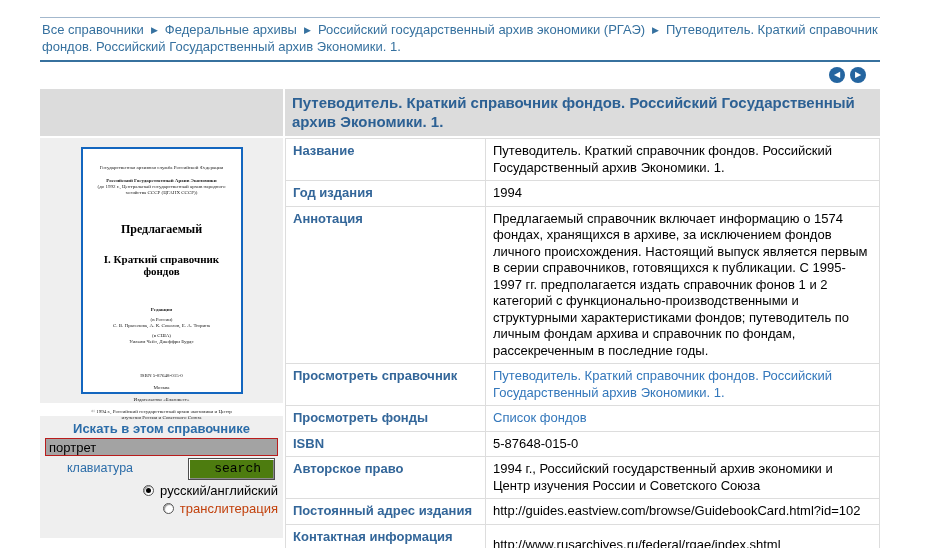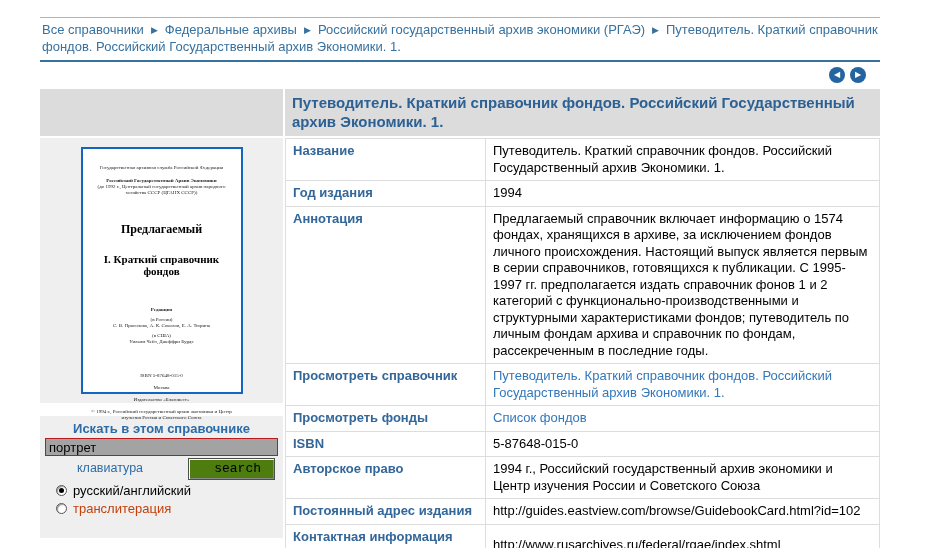--- a/index.html
+++ b/index.html
@@ -61,27 +61,27 @@
   .cv-foot  { margin-top:6px; }
 
   
   .search-panel { margin-top:13px; background:#EFEFEF; padding:5px 5px 9px 5px; height:122px; }
   .search-head { text-align:center; font-weight:bold; font-size:13px; color:#2B6CA8; margin-bottom:2px; }
   .search-input {
     width:100%; height:18px; border:1px solid #b91c1c; background:#a3a3a3;
     font-family:"Liberation Sans", sans-serif; font-size:13px; padding:1px 3px; display:block;
   }
   .search-row { display:flex; justify-content:space-between; align-items:flex-start; margin-top:2px; }
-  .kbd-link { margin-left:32px; color:#2B6CA8; font-size:12.5px; margin-top:3px; cursor:pointer; text-decoration:none; }
+  .kbd-link { margin-left:22px; color:#2B6CA8; font-size:12.5px; margin-top:3px; cursor:pointer; text-decoration:none; }
   .search-btn {
     margin-right:3px; font-family:Liberation Mono, monospace; font-size:13px;
     background:#4d7c0f; border:1px solid #4d4d4d; padding:2px 13px 3px 25px; cursor:pointer;
     box-shadow: inset 1px 1px 0 #ffffff, inset -1px -1px 0 #8a8a8a;
   }
-  .radio-row { display:flex; align-items:center; gap:6px; margin:3px 0 0 11px; font-size:13px; }
+  .radio-row { display:flex; align-items:center; gap:6px; margin:3px 0 0 11px; font-size:13px;justify-content:flex-end; }
   .radio {
     width:11px; height:11px; border-radius:50%; background:#fff; flex:none; cursor:pointer;
     border:1px solid #555; box-shadow: inset 1px 1px 1px #9a9a9a;
   }
   .radio.checked { position:relative; }
   .radio.checked::after {
     content:""; position:absolute; width:5px; height:5px; border-radius:50%;
     background:#000; left:2px; top:2px;
   }
   .radio.checked::after { margin:0; }

